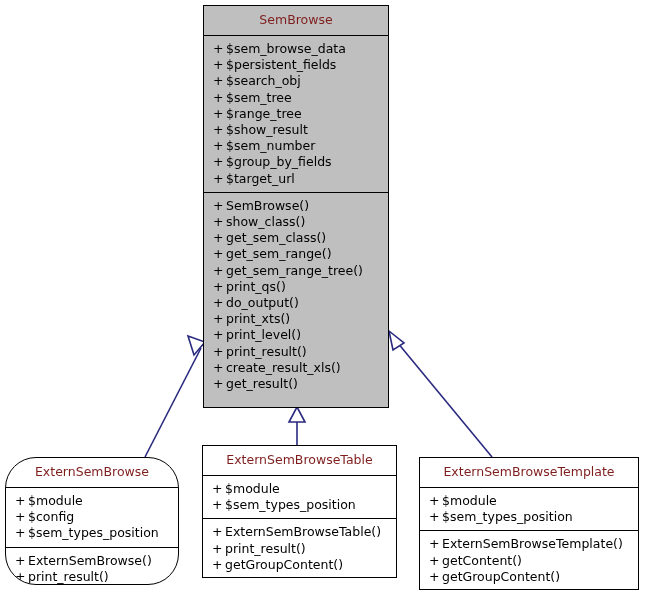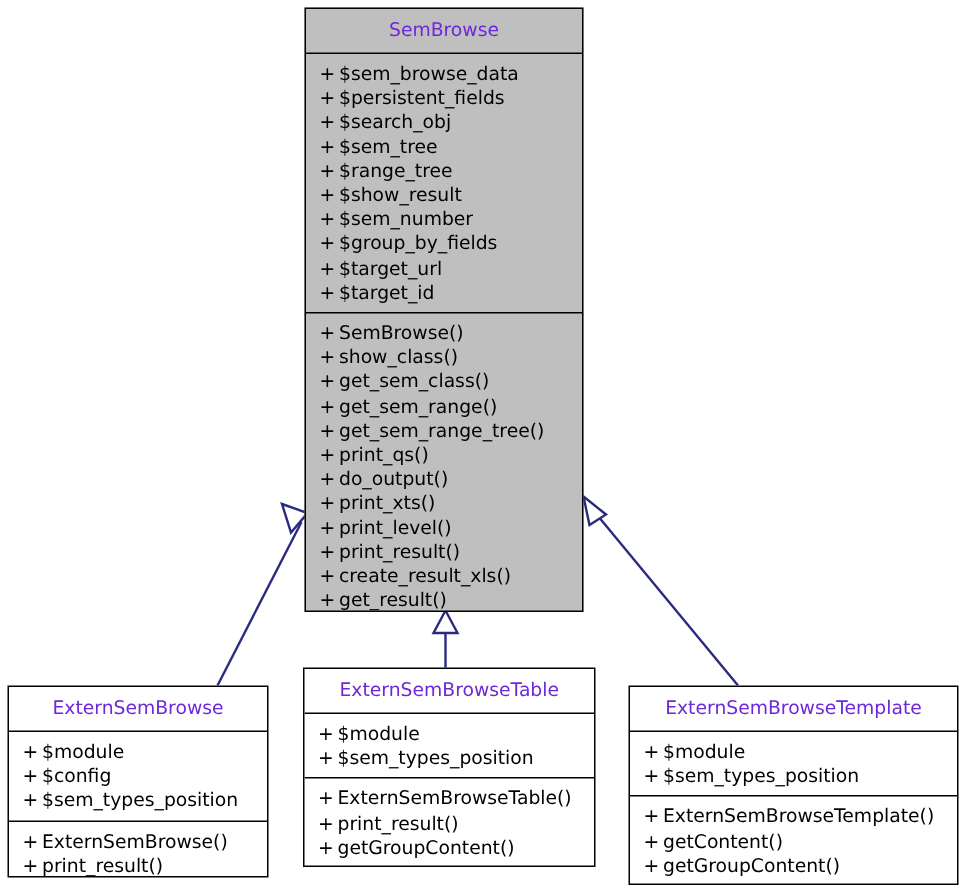--- a/index.html
+++ b/index.html
@@ -34,21 +34,21 @@
     border: 1px solid #000000;
     background: #ffffff;
     overflow: hidden;
   }
   .uml-class.base {
     background: #bfbfbf;
   }
   .class-title {
     text-align: center;
     font-size: 12.5px;
-    color: #6d28d9;
+    color: #7f1d1d;
     line-height: 14px;
     padding: 7px 4px 8px 4px;
     white-space: nowrap;
   }
   .section-sep {
     height: 0;
     border-top: 1px solid #000000;
   }
   .member-list {
     padding: 5px 0 5px 0;
@@ -93,40 +93,39 @@
     <div class="member-list">
       <div class="member"><span class="vis">+</span><span>$sem_browse_data</span></div>
       <div class="member"><span class="vis">+</span><span>$persistent_fields</span></div>
       <div class="member"><span class="vis">+</span><span>$search_obj</span></div>
       <div class="member"><span class="vis">+</span><span>$sem_tree</span></div>
       <div class="member"><span class="vis">+</span><span>$range_tree</span></div>
       <div class="member"><span class="vis">+</span><span>$show_result</span></div>
       <div class="member"><span class="vis">+</span><span>$sem_number</span></div>
       <div class="member"><span class="vis">+</span><span>$group_by_fields</span></div>
       <div class="member"><span class="vis">+</span><span>$target_url</span></div>
-      <div class="member"><span class="vis">+</span><span>$target_id</span></div>
     </div>
     <div class="section-sep"></div>
     <div class="member-list">
       <div class="member"><span class="vis">+</span><span>SemBrowse()</span></div>
       <div class="member"><span class="vis">+</span><span>show_class()</span></div>
       <div class="member"><span class="vis">+</span><span>get_sem_class()</span></div>
       <div class="member"><span class="vis">+</span><span>get_sem_range()</span></div>
       <div class="member"><span class="vis">+</span><span>get_sem_range_tree()</span></div>
       <div class="member"><span class="vis">+</span><span>print_qs()</span></div>
       <div class="member"><span class="vis">+</span><span>do_output()</span></div>
       <div class="member"><span class="vis">+</span><span>print_xts()</span></div>
       <div class="member"><span class="vis">+</span><span>print_level()</span></div>
       <div class="member"><span class="vis">+</span><span>print_result()</span></div>
       <div class="member"><span class="vis">+</span><span>create_result_xls()</span></div>
       <div class="member"><span class="vis">+</span><span>get_result()</span></div>
     </div>
   </div>
 
-  <div class="uml-class" style="left:5px; top:457px; width:174px; height:128px;">
+  <div class="uml-class" style="left:5px; top:457px; width:174px; height:128px;border-radius:31px;">
     <div class="class-title">ExternSemBrowse</div>
     <div class="section-sep"></div>
     <div class="member-list">
       <div class="member"><span class="vis">+</span><span>$module</span></div>
       <div class="member"><span class="vis">+</span><span>$config</span></div>
       <div class="member"><span class="vis">+</span><span>$sem_types_position</span></div>
     </div>
     <div class="section-sep"></div>
     <div class="member-list">
       <div class="member"><span class="vis">+</span><span>ExternSemBrowse()</span></div>

